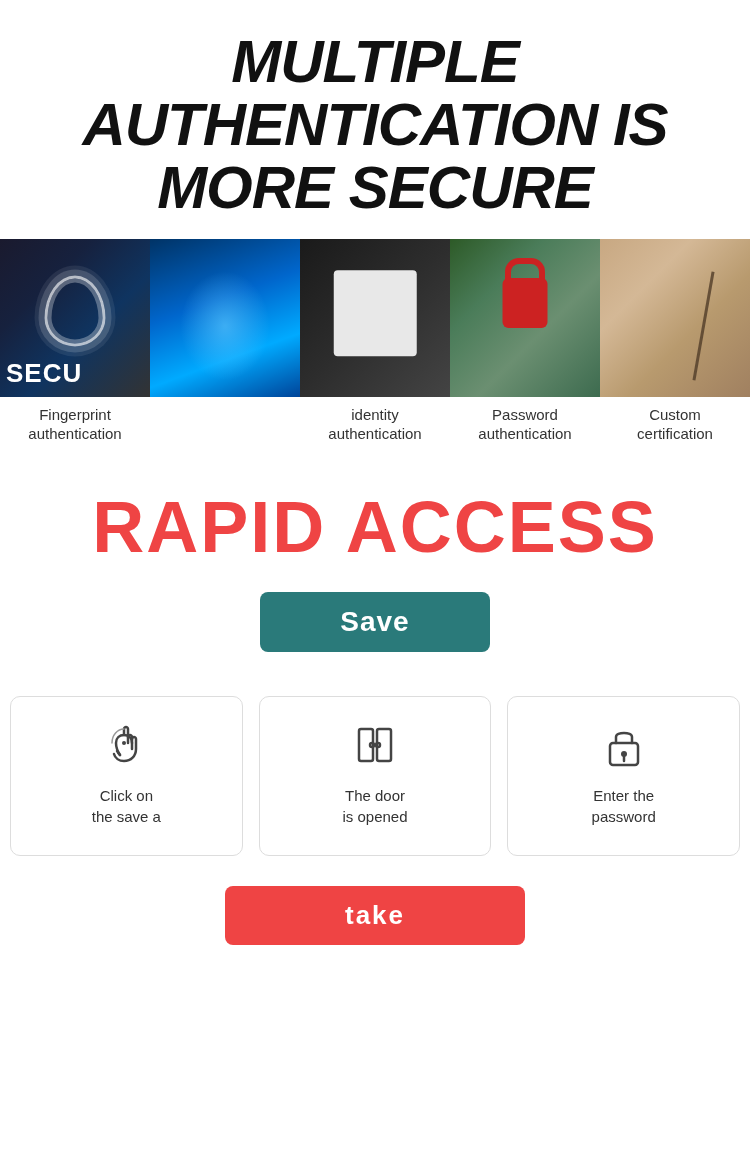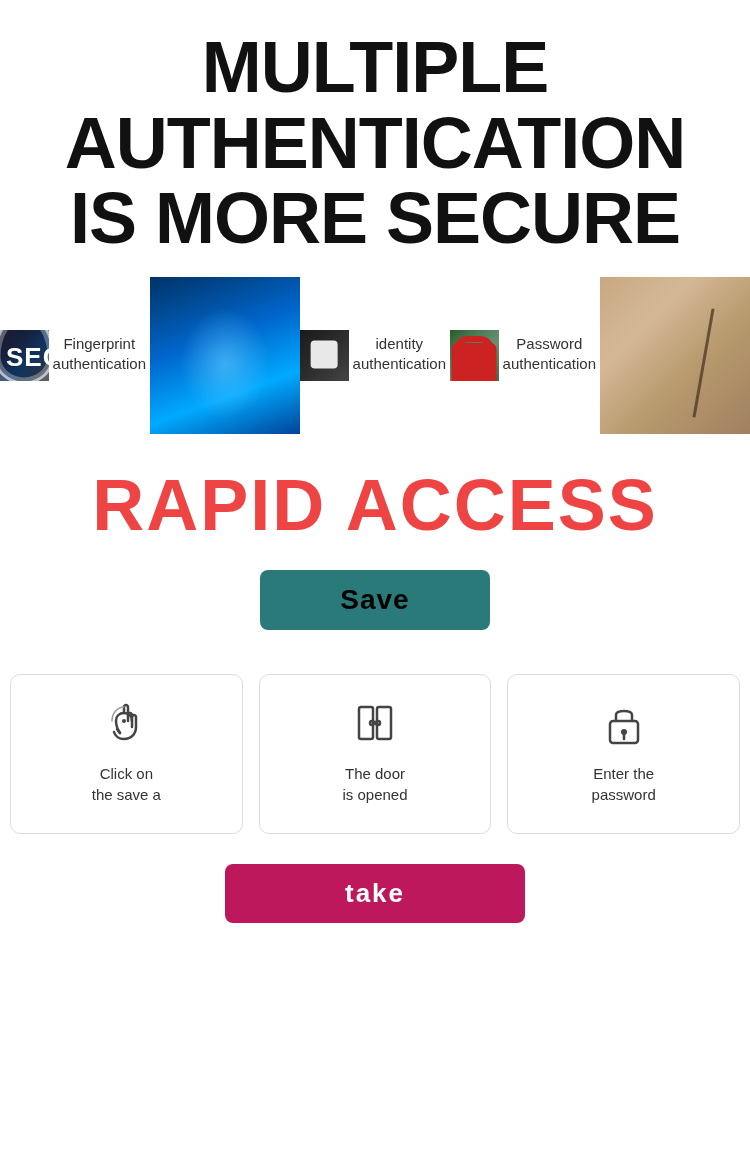--- a/index.html
+++ b/index.html
@@ -11,38 +11,39 @@
       overflow-x: hidden;
     }
 
     
     .header {
       text-align: center;
       padding: 30px 40px 20px;
       background: #fff;
     }
     .header-title {
-      font-size: 72px;
+      font-size: 60px;
       font-weight: 900;
       line-height: 1.05;
       color: #111;
       text-transform: uppercase;
       letter-spacing: -1px;
+      font-style: italic;
     }
 
     
     .gallery {
       display: flex;
       width: 100%;
       gap: 0;
     }
     .gallery-item {
       flex: 1;
       display: flex;
-      flex-direction: row;
+      flex-direction: column;
       align-items: center;
     }
     .gallery-img {
       width: 100%;
       aspect-ratio: 1 / 1.05;
       overflow: hidden;
       position: relative;
     }
     
     .img-fingerprint {
@@ -160,21 +161,21 @@
       font-size: 72px;
       font-weight: 900;
       color: #ef4444;
       text-transform: uppercase;
       letter-spacing: 2px;
       margin-bottom: 24px;
     }
     .save-button {
       display: inline-block;
       background: #2a7a7a;
-      color: #000000;
+      color: #ffffff;
       font-size: 28px;
       font-weight: bold;
       padding: 14px 80px;
       border-radius: 8px;
       border: none;
       cursor: pointer;
       letter-spacing: 1px;
     }
 
     
@@ -213,21 +214,21 @@
       line-height: 1.4;
     }
 
     
     .take-section {
       text-align: center;
       padding: 10px 20px 30px;
     }
     .take-button {
       display: inline-block;
-      background: #be185d;
+      background: #ef4444;
       color: white;
       font-size: 26px;
       font-weight: bold;
       padding: 14px 120px;
       border-radius: 8px;
       border: none;
       cursor: pointer;
       letter-spacing: 2px;
     }
   </style>
@@ -254,20 +255,21 @@
     <div class="gallery-label">identity<br>authentication</div>
   </div>
 
   <div class="gallery-item">
     <div class="gallery-img img-password"></div>
     <div class="gallery-label">Password<br>authentication</div>
   </div>
 
   <div class="gallery-item">
     <div class="gallery-img img-custom"></div>
+    <div class="gallery-label">Custom<br>certification</div>
   </div>
 </div>
 
 <div class="rapid-section">
   <div class="rapid-title">RAPID ACCESS</div>
   <button class="save-button">Save</button>
 </div>
 
 <div class="steps">
 

